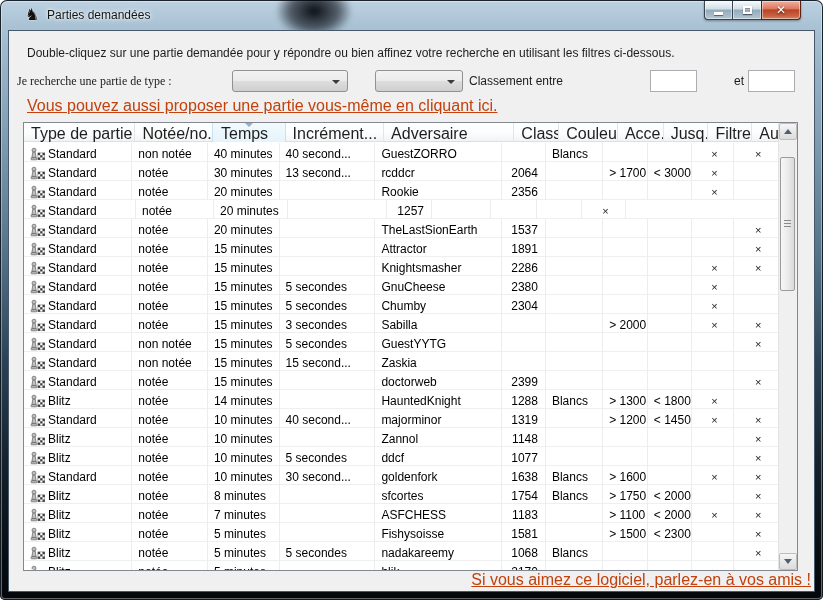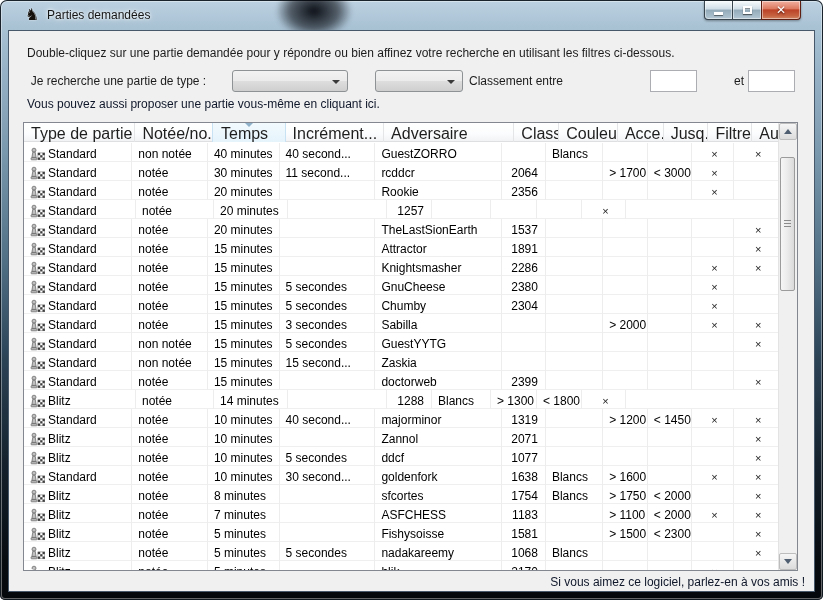--- a/index.html
+++ b/index.html
@@ -34,38 +34,38 @@
   .glyph-min { width:9px; height:3px; background:#fff; box-shadow:0 1px 1px rgba(0,0,0,.5); margin-top:7px; }
   .glyph-max { width:9px; height:8px; border:2px solid #fff; box-shadow:0 1px 1px rgba(0,0,0,.5), inset 0 1px 1px rgba(0,0,0,.4); }
   .glyph-close { color:#fff; font-size:12px; font-weight:bold; line-height:1; text-shadow:0 1px 2px rgba(60,10,0,.9); }
 
   .client { position:absolute; left:8px; top:30px; width:807px; height:562px;
     background:#f0f0f0; border:1px solid #46586a; }
 
   .intro { position:absolute; left:18px; top:15px; font-size:12px; color:#1c1c1c; }
 
   .filter-row { position:absolute; left:0; top:39px; width:100%; height:23px; font-size:12px; color:#1c1c1c; }
-  .lbl-type { position:absolute; left:0; top:4px; width:219px; text-align:center; }
+  .lbl-type { position:absolute; left:8px; top:4px; width:219px; text-align:left;font-family:Liberation Serif, serif; }
   .combo { position:absolute; top:0; height:22px; border:1px solid #8e9294; border-radius:3px;
     background:linear-gradient(180deg,#f2f2f2 0%,#ebebeb 48%,#dddddd 52%,#cfcfcf 100%); }
   .combo-1 { left:223px; width:116px; }
   .combo-2 { left:366px; width:88px; }
   .combo .arrow { position:absolute; right:7px; top:9px; width:0; height:0;
     border-left:4px solid transparent; border-right:4px solid transparent; border-top:4px solid #3a3a3a; }
   .combo .combo-value { position:absolute; left:4px; top:4px; font-size:12px; }
   .lbl-classement { position:absolute; left:460px; top:4px; width:168px; }
   .rating-input { position:absolute; top:0; width:47px; height:22px; border:1px solid #abadb3;
     background:#fff; font-size:12px; padding:0 3px; }
   .input-min { left:641px; }
   .input-max { left:739px; }
   .lbl-et { position:absolute; left:722px; top:4px; width:16px; text-align:center; }
 
-  a.link { color:#0f172a; font-size:12px; cursor:pointer; }
+  a.link { color:#c2410c; text-decoration:underline; font-size:16px; cursor:pointer; }
   .propose-link { position:absolute; left:18px; top:66px; }
-  .footer-link { position:absolute; right:9px; bottom:2px; }
+  .footer-link { position:absolute; right:3px; bottom:2px; }
 
   .table { position:absolute; left:14px; top:91px; width:775px; height:449px;
     background:#fff; border:1px solid #828790; overflow:hidden; }
   .thead { display:flex; height:19px; background:linear-gradient(180deg,#ffffff 0%,#fbfcfd 60%,#f2f3f5 100%);
     border-bottom:1px solid #dedfe1; }
   .th { position:relative; height:19px; font-size:16px; color:#1e1e1e; padding:2px 0 0 7px;
     border-right:1px solid #e4e5e7; white-space:nowrap; overflow:hidden; cursor:default; }
   .th.sorted { background:linear-gradient(180deg,#f2fafe 0%,#e5f3fb 100%);
     border-left:1px solid #c8e2f3; border-right:1px solid #c8e2f3; margin-left:-1px; padding-left:8px; }
   .sort-arrow { position:absolute; top:0; left:50%; margin-left:-4px; width:0; height:0;
@@ -199,21 +199,21 @@
                   <rect x="12.5" y="5.9" width="2.3" height="2.3"></rect>
           <rect x="10.2" y="8.2" width="2.3" height="2.3"></rect>
           <rect x="7.9" y="10.5" width="2.3" height="2.3"></rect>
                   <rect x="12.5" y="10.5" width="2.3" height="2.3"></rect>
         </g>
       </svg>
       <span>Standard</span>
     </div>
     <div class="td c-rated">notée</div>
     <div class="td c-time">30 minutes</div>
-    <div class="td c-inc">11 second...</div>
+    <div class="td c-inc">13 second...</div>
     <div class="td c-opp">rcddcr</div>
     <div class="td c-rating">2064</div>
     <div class="td c-color"></div>
     <div class="td c-from">&gt; 1700</div>
     <div class="td c-to">&lt; 3000</div>
     <div class="td c-filter x">×</div>
     <div class="td c-auto x"></div>
   </div>
           <div class="tr">
     <div class="td c-type">
@@ -559,20 +559,21 @@
           <rect x="10.2" y="8.2" width="2.3" height="2.3"></rect>
           <rect x="7.9" y="10.5" width="2.3" height="2.3"></rect>
                   <rect x="12.5" y="10.5" width="2.3" height="2.3"></rect>
         </g>
       </svg>
       <span>Blitz</span>
     </div>
     <div class="td c-rated">notée</div>
     <div class="td c-time">14 minutes</div>
     <div class="td c-inc"></div>
+    <div class="td c-opp">HauntedKnight</div>
     <div class="td c-rating">1288</div>
     <div class="td c-color">Blancs</div>
     <div class="td c-from">&gt; 1300</div>
     <div class="td c-to">&lt; 1800</div>
     <div class="td c-filter x">×</div>
     <div class="td c-auto x"></div>
   </div>
           <div class="tr">
     <div class="td c-type">
       <svg class="pawn-icon" width="15" height="14" viewBox="0 0 15 14">
@@ -619,21 +620,21 @@
           <rect x="7.9" y="10.5" width="2.3" height="2.3"></rect>
                   <rect x="12.5" y="10.5" width="2.3" height="2.3"></rect>
         </g>
       </svg>
       <span>Blitz</span>
     </div>
     <div class="td c-rated">notée</div>
     <div class="td c-time">10 minutes</div>
     <div class="td c-inc"></div>
     <div class="td c-opp">Zannol</div>
-    <div class="td c-rating">2071</div>
+    <div class="td c-rating">1148</div>
     <div class="td c-color"></div>
     <div class="td c-from"></div>
     <div class="td c-to"></div>
     <div class="td c-filter x"></div>
     <div class="td c-auto x">×</div>
   </div>
           <div class="tr">
     <div class="td c-type">
       <svg class="pawn-icon" width="15" height="14" viewBox="0 0 15 14">
         <g fill="#c0c0c0" stroke="#5f5f5f" stroke-width="0.7">

